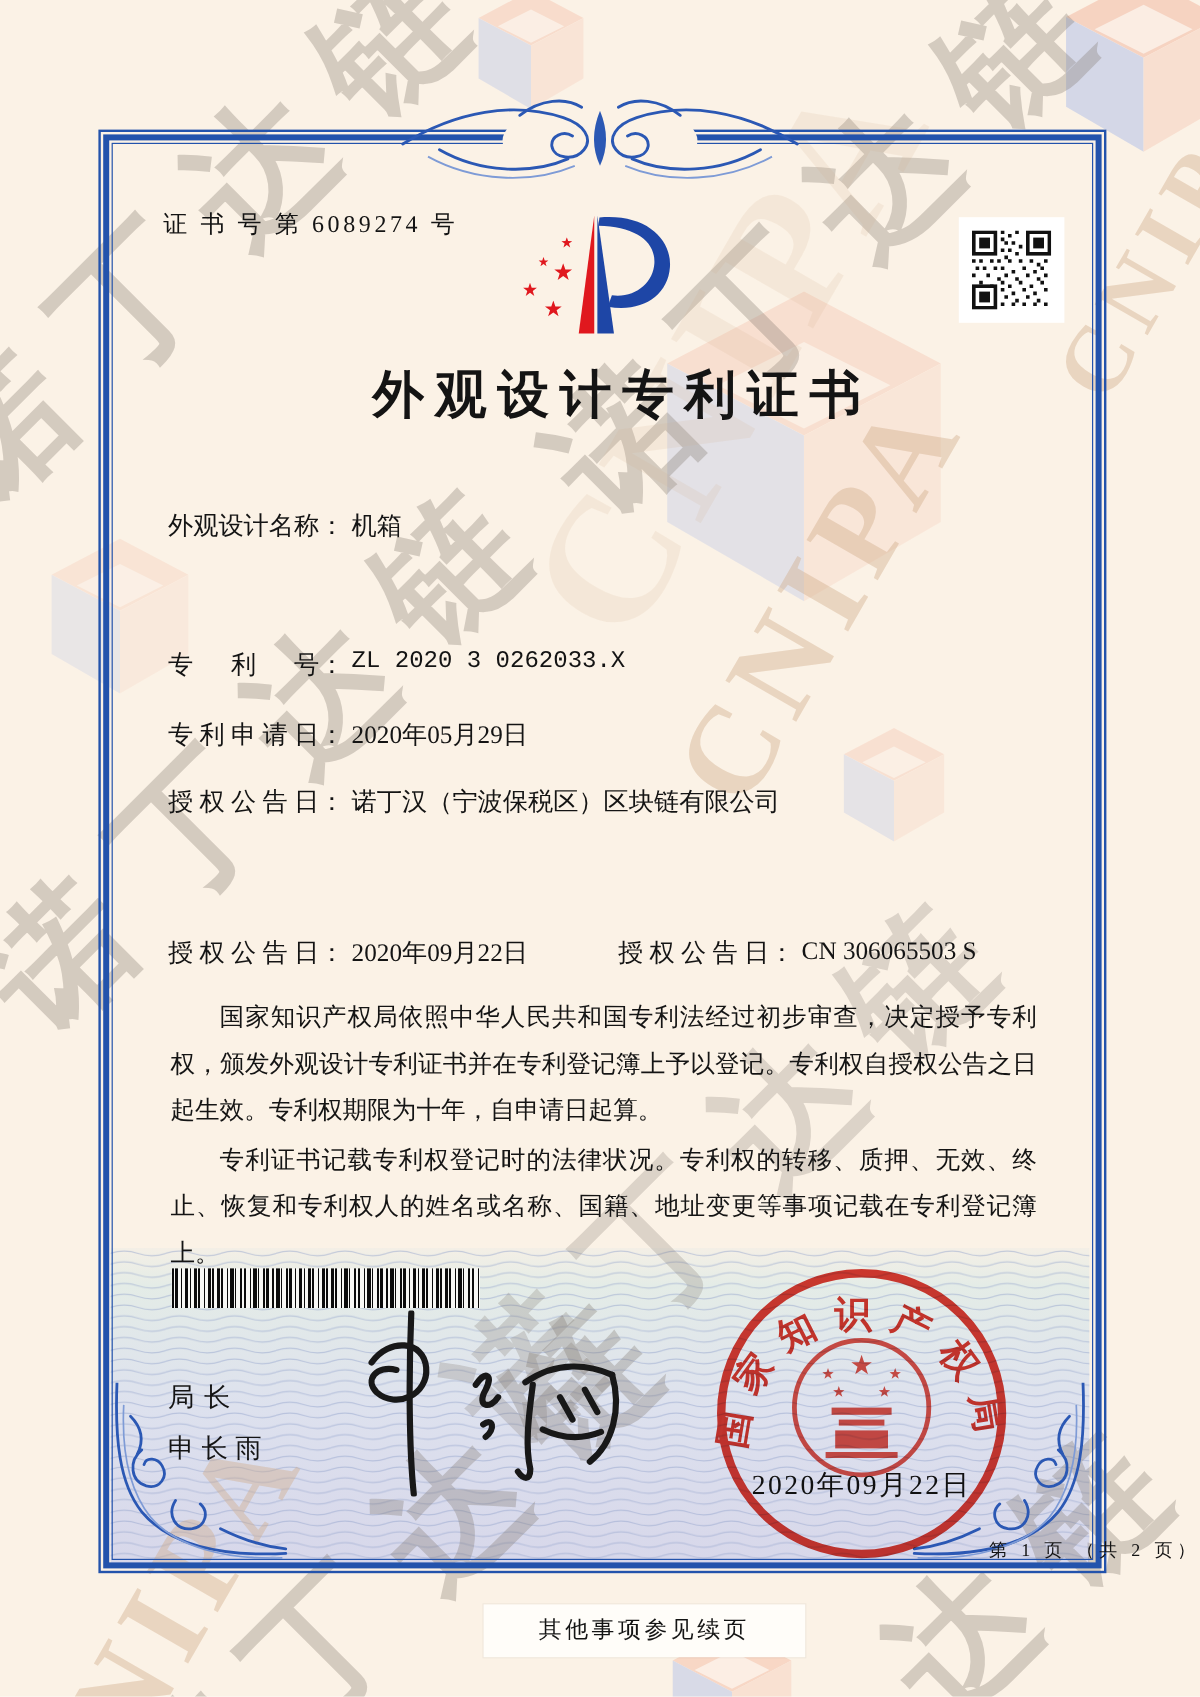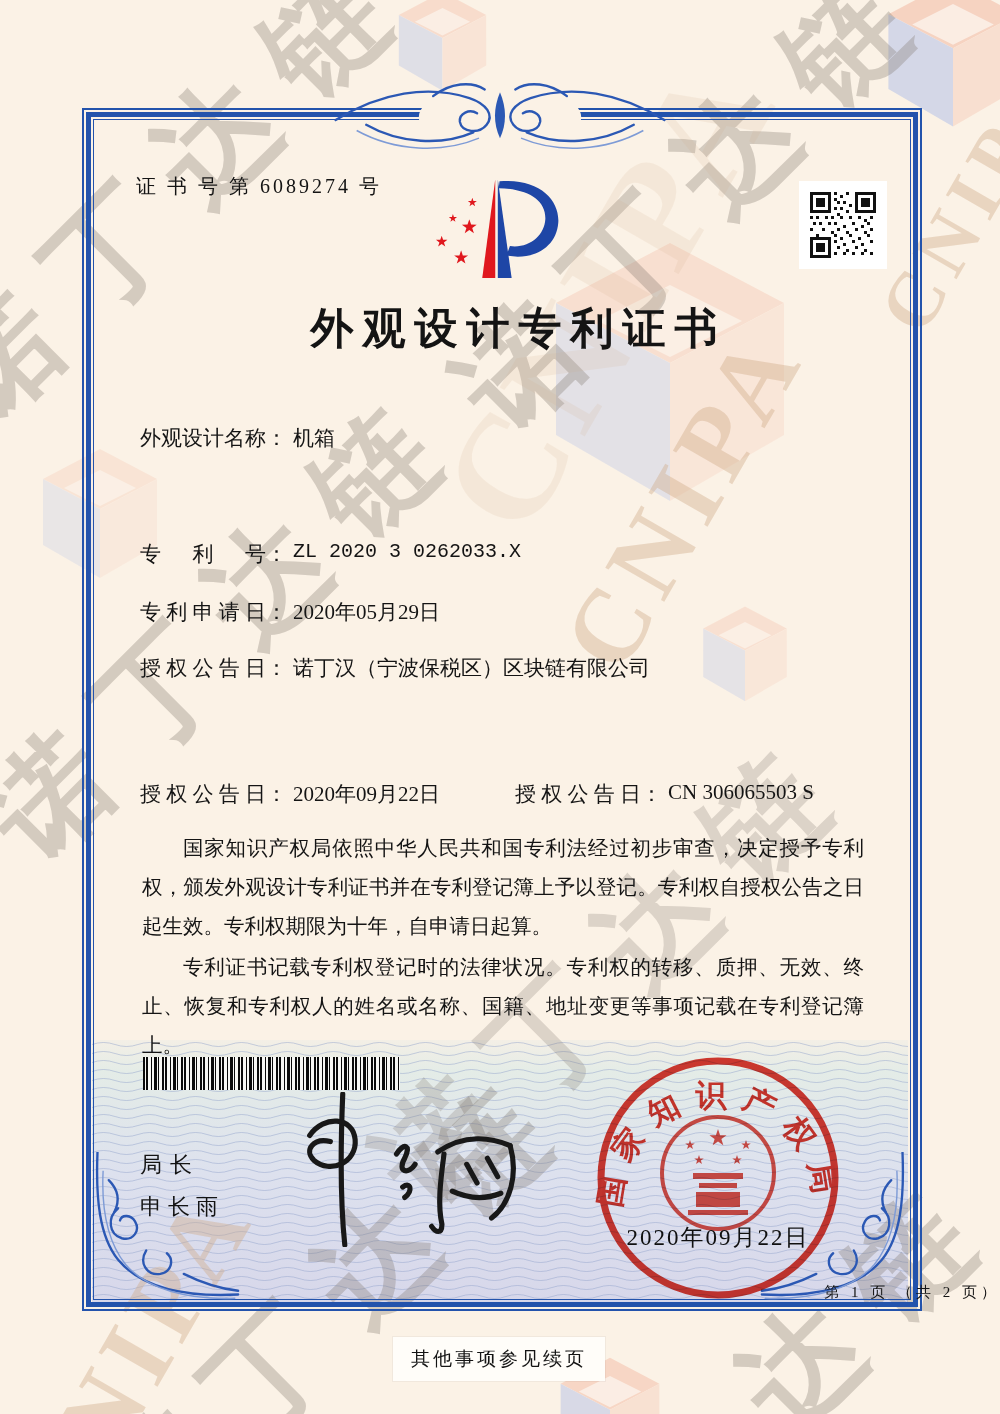--- a/index.html
+++ b/index.html
@@ -44,21 +44,21 @@
     background:repeating-linear-gradient(90deg,#0b0b0b 0 2px,#f8f8f5 2px 3px,#0b0b0b 3px 5px,#f8f8f5 5px 8px,
     #0b0b0b 8px 9px,#f8f8f5 9px 11px,#0b0b0b 11px 14px,#f8f8f5 14px 15px,#0b0b0b 15px 16px,#f8f8f5 16px 19px);}
   .off-title{position:absolute;left:140px;top:1150px;font-size:22px;letter-spacing:8px;z-index:3;}
   .off-name{position:absolute;left:140px;top:1192px;font-size:22px;letter-spacing:6px;z-index:3;}
   .signature{position:absolute;left:288px;top:1092px;width:250px;height:155px;z-index:4;}
   .stamp{position:absolute;left:593px;top:1053px;width:250px;height:250px;z-index:3;
          opacity:.92;mix-blend-mode:multiply;}
   .stamp-date{position:absolute;left:593px;top:1222px;width:250px;text-align:center;font-size:23px;
               letter-spacing:2px;color:#101010;z-index:4;}
   .pagenum{position:absolute;left:0;right:0;top:1283px;text-align:right;font-size:15px;letter-spacing:4px;z-index:3;}
-  .footer-note{position:absolute;left:393px;top:1337px;width:212px;height:44px;line-height:44px;background:#fffdf9;
+  .footer-note{position:absolute;left:403px;top:1337px;width:268px;height:44px;line-height:44px;background:#fffdf9;
                text-align:center;font-size:19px;letter-spacing:3px;z-index:3;box-shadow:0 0 0 1px rgba(0,0,0,0.04);}
 </style>
 </head>
 <body>
 
 <div class="page">
 
   <svg width="0" height="0" style="position:absolute" aria-hidden="true">
     <defs>
       <symbol id="star" viewBox="0 0 24 24">

